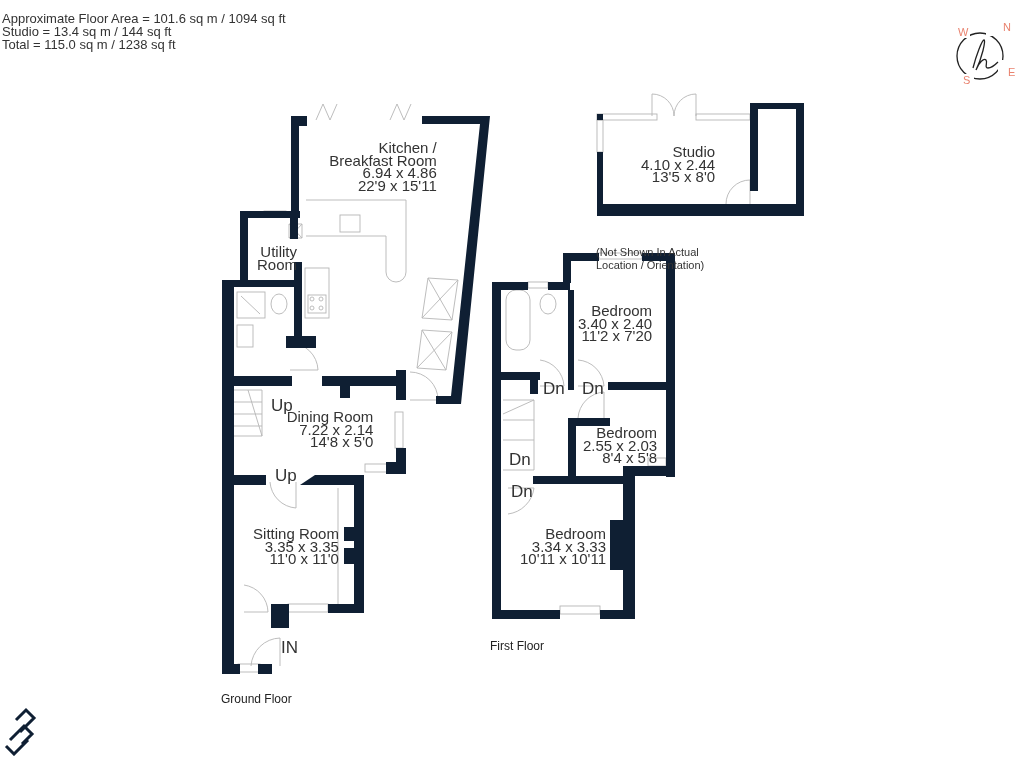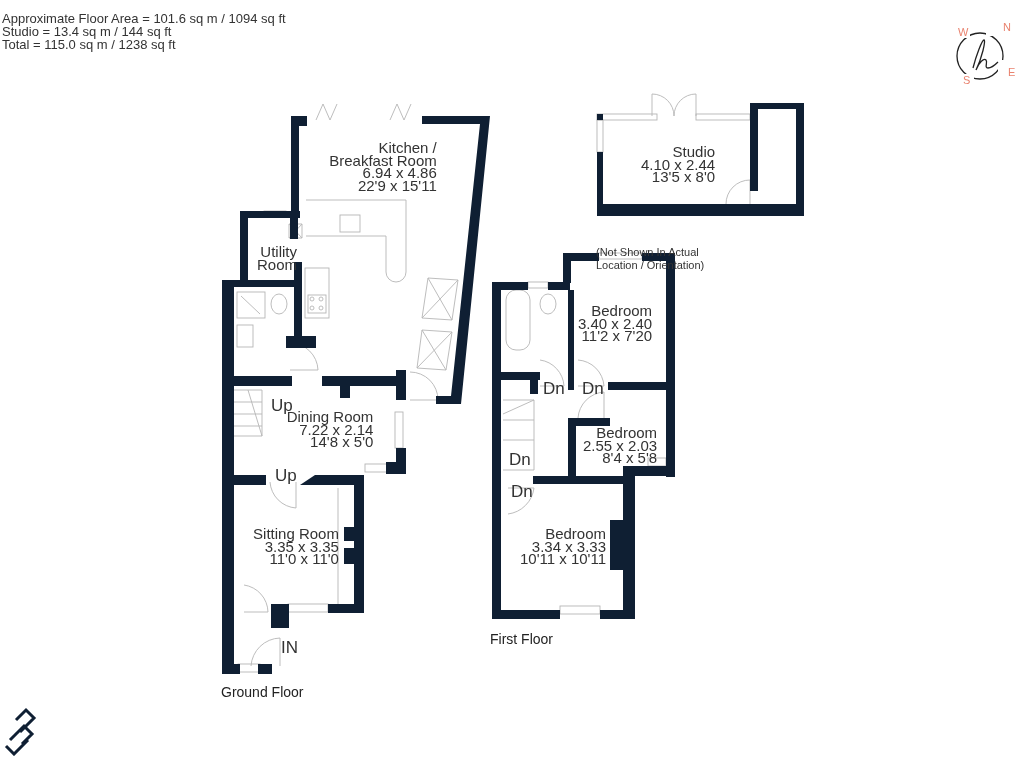--- a/index.html
+++ b/index.html
@@ -4,21 +4,21 @@
 <style>
   html, body { margin:0; padding:0; background:#ffffff; }
   body { width:1024px; height:768px; position:relative; overflow:hidden;
          font-family: "Liberation Sans", "DejaVu Sans", sans-serif; color:#2b2b2b; }
   .area-info { position:absolute; left:2px; top:12px; font-size:13px; line-height:13px; color:#333; }
   .area-info div { white-space:nowrap; }
   .compass { position:absolute; left:946px; top:18px; width:76px; height:76px; }
   .plan { position:absolute; left:0; top:0; width:1024px; height:768px; }
   .room-label { position:absolute; text-align:right; font-size:15px; line-height:12.5px; color:#333; white-space:nowrap; transform:translateX(-50%); }
   .small-label { position:absolute; font-size:17px; color:#333; white-space:nowrap; }
-  .floor-title { position:absolute; font-size:14px; color:#222; white-space:nowrap; }
+  .floor-title { position:absolute; font-size:12px; color:#222; white-space:nowrap;margin-top:8px; }
   .note { position:absolute; font-size:11px; line-height:13px; color:#333; white-space:nowrap; }
   .footer { position:absolute; left:54px; top:716px; font-size:10.5px; line-height:20px; color:#333; white-space:nowrap; }
   .logo { position:absolute; left:2px; top:706px; width:44px; height:50px; }
 </style>
 </head>
 <body>
 
 <div class="area-info">
   <div>Approximate Floor Area = 101.6 sq m / 1094 sq ft</div>
   <div>Studio = 13.4 sq m / 144 sq ft</div>

